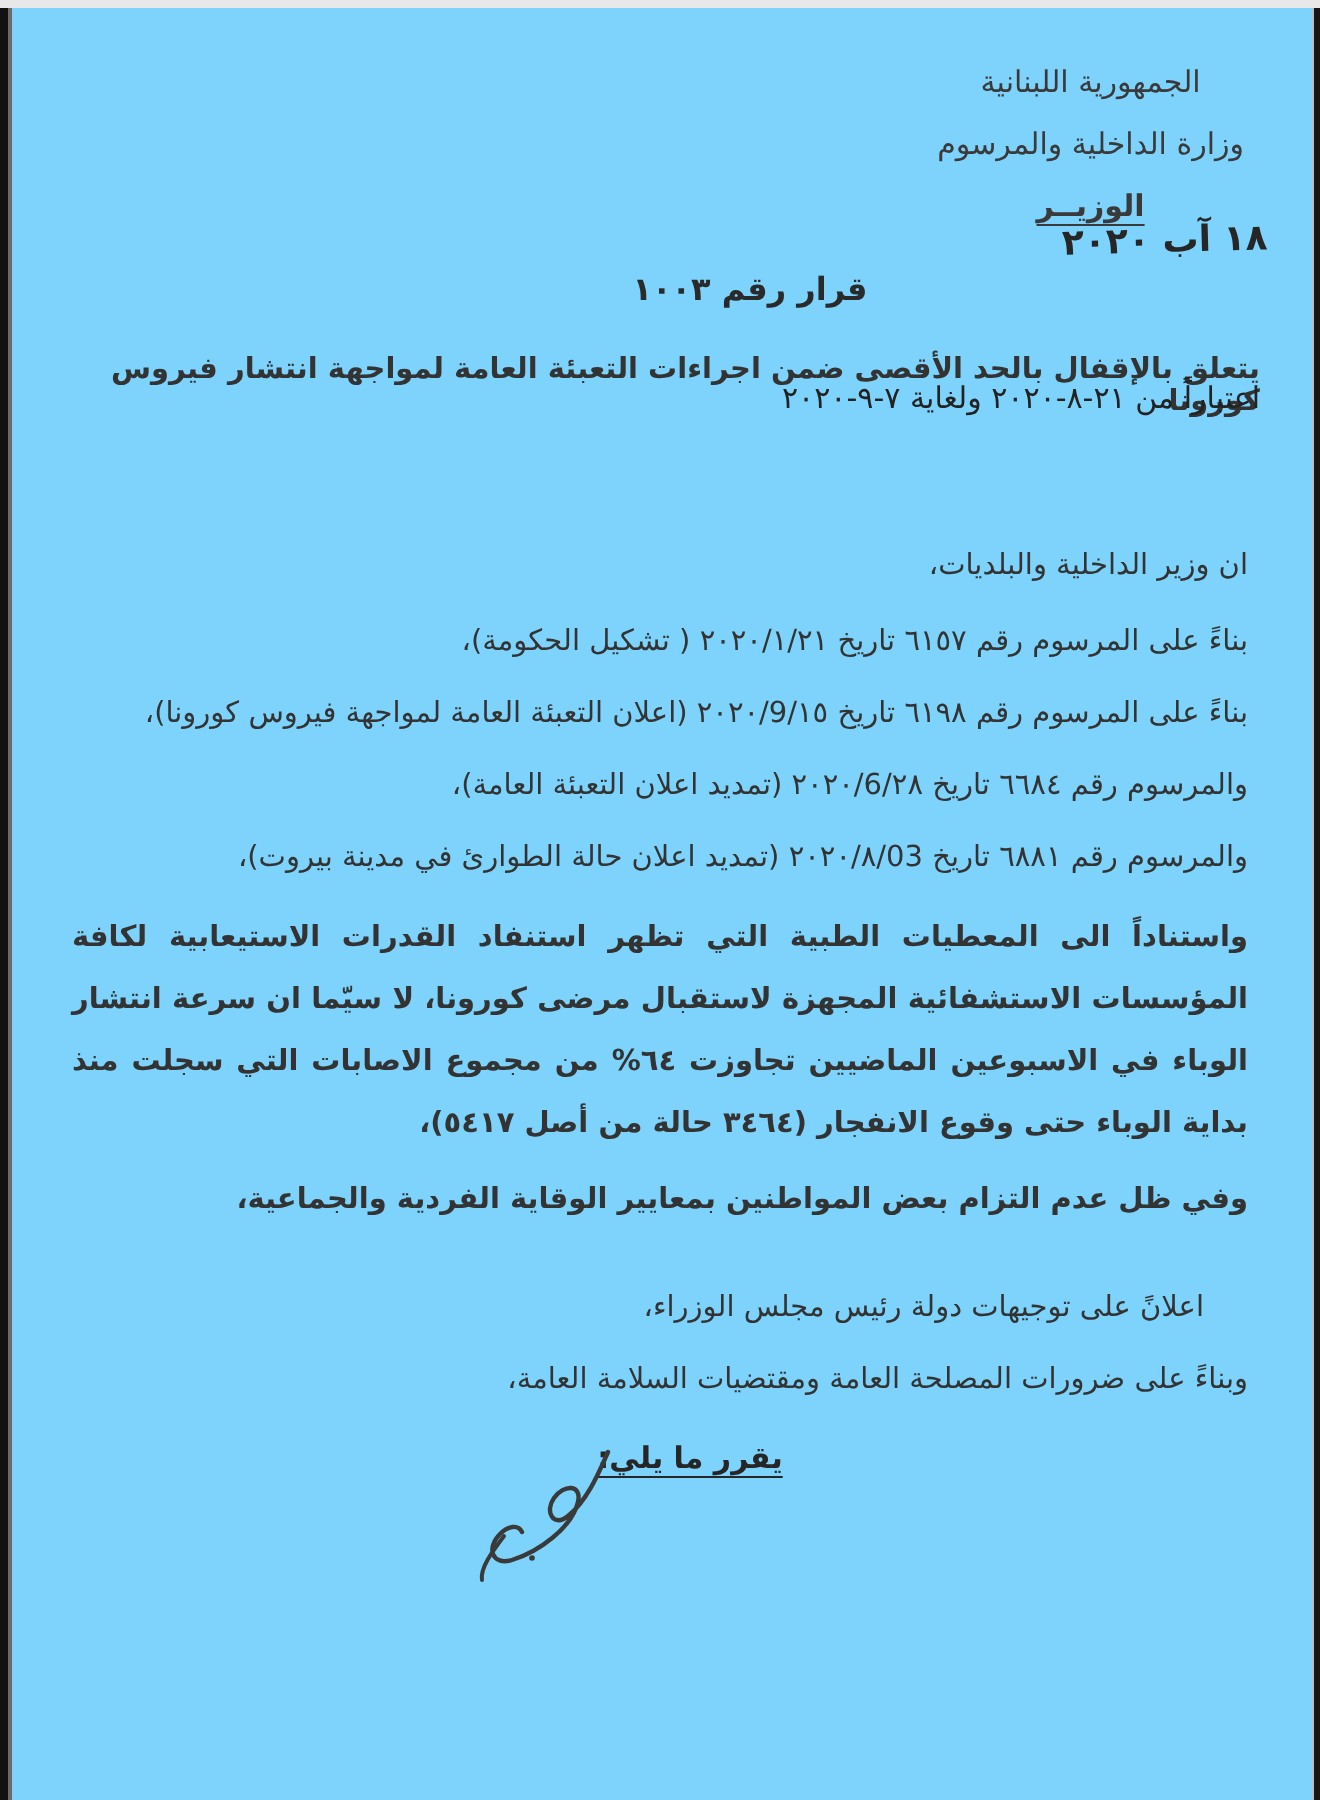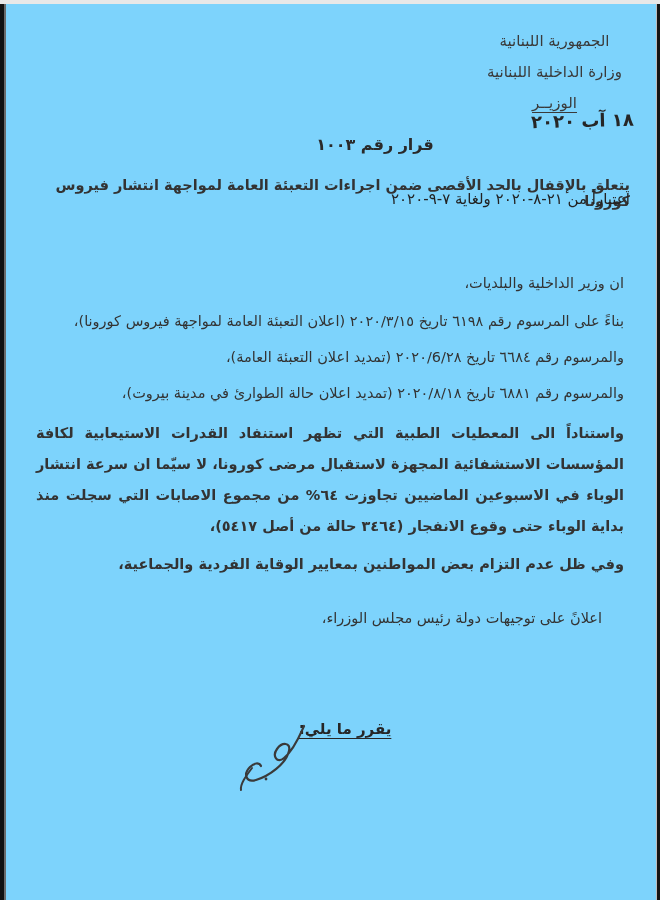--- a/index.html
+++ b/index.html
@@ -32,20 +32,21 @@
   .letterhead{
     position:absolute;top:22px;right:38px;
     text-align:center;
     font-size:15px;line-height:31px;
     color:#3a3a3a;
   }
   .letterhead .office{
     display:inline-block;
     text-decoration:underline;
     text-underline-offset:4px;
+    font-weight:bold;
   }
   
   .hand-date{
     position:absolute;top:106px;right:26px;
     font-size:18px;font-weight:bold;
     letter-spacing:2px;
     transform:rotate(-1.5deg);
     color:#262626;
   }
   
@@ -105,41 +106,43 @@
 <body>
 
 <div class="page">
   <div class="edge-left"></div>
   <div class="edge-right"></div>
 
   <div class="content">
 
     <div class="letterhead">
       <div>الجمهورية اللبنانية</div>
-      <div>وزارة الداخلية اللبنانية</div>
+      <div>وزارة الداخلية والمرسوم</div>
       <div>
         <span class="office">الوزيــر</span>
       </div>
     </div>
 
     <div class="hand-date">١٨ آب ٢٠٢٠</div>
 
     <div class="decree-number">قرار رقم ١٠٠٣</div>
 
     <div class="subject1">يتعلق بالإقفال بالحد الأقصى ضمن اجراءات التعبئة العامة لمواجهة انتشار فيروس كورونا</div>
     <div class="subject2">اعتباراً من ٢١-٨-٢٠٢٠ ولغاية ٧-٩-٢٠٢٠</div>
 
     <div class="body-block">
       <p class="opening">ان وزير الداخلية والبلديات،</p>
-      <p class="clause">بناءً على المرسوم رقم ٦١٩٨ تاريخ ٢٠٢٠/٣/١٥ (اعلان التعبئة العامة لمواجهة فيروس كورونا)،</p>
+      <p class="clause">بناءً على المرسوم رقم ٦١٥٧ تاريخ ٢٠٢٠/١/٢١ ( تشكيل الحكومة)،</p>
+      <p class="clause">بناءً على المرسوم رقم ٦١٩٨ تاريخ ٢٠٢٠/9/١٥ (اعلان التعبئة العامة لمواجهة فيروس كورونا)،</p>
       <p class="clause">والمرسوم رقم ٦٦٨٤ تاريخ ٢٠٢٠/6/٢٨ (تمديد اعلان التعبئة العامة)،</p>
-      <p class="clause">والمرسوم رقم ٦٨٨١ تاريخ ٢٠٢٠/٨/١٨ (تمديد اعلان حالة الطوارئ في مدينة بيروت)،</p>
+      <p class="clause">والمرسوم رقم ٦٨٨١ تاريخ ٢٠٢٠/٨/03 (تمديد اعلان حالة الطوارئ في مدينة بيروت)،</p>
       <p class="para-justified">واستناداً الى المعطيات الطبية التي تظهر استنفاد القدرات الاستيعابية لكافة المؤسسات الاستشفائية المجهزة لاستقبال مرضى كورونا، لا سيّما ان سرعة انتشار الوباء في الاسبوعين الماضيين تجاوزت ٦٤% من مجموع الاصابات التي سجلت منذ بداية الوباء حتى وقوع الانفجار (٣٤٦٤ حالة من أصل ٥٤١٧)،</p>
       <p class="compliance">وفي ظل عدم التزام بعض المواطنين بمعايير الوقاية الفردية والجماعية،</p>
       <p class="pm-line">اعلانً على توجيهات دولة رئيس مجلس الوزراء،</p>
+      <p class="interest-line">وبناءً على ضرورات المصلحة العامة ومقتضيات السلامة العامة،</p>
     </div>
 
     <div class="enactment-label">يقرر ما يلي:</div>
 
     <svg class="signature" viewBox="0 0 100 80" aria-hidden="true">
       <path d="M82 10 c-4 9 -10 24 -20 32 c-7 6 -12 -2 -7 -9 c5 -7 14 -7 12 2 c-3 13 -20 25 -33 29 c-10 3 -13 -6 -6 -13 c4 -4 9 -5 11 -1" fill="none" stroke="#3a3a3a" stroke-width="2.2" stroke-linecap="round"></path>
       <path d="M30 52 c-6 8 -12 16 -11 22" fill="none" stroke="#3a3a3a" stroke-width="2" stroke-linecap="round"></path>
       <circle cx="44" cy="63" r="1.4" fill="#3a3a3a"></circle>
     </svg>
 

